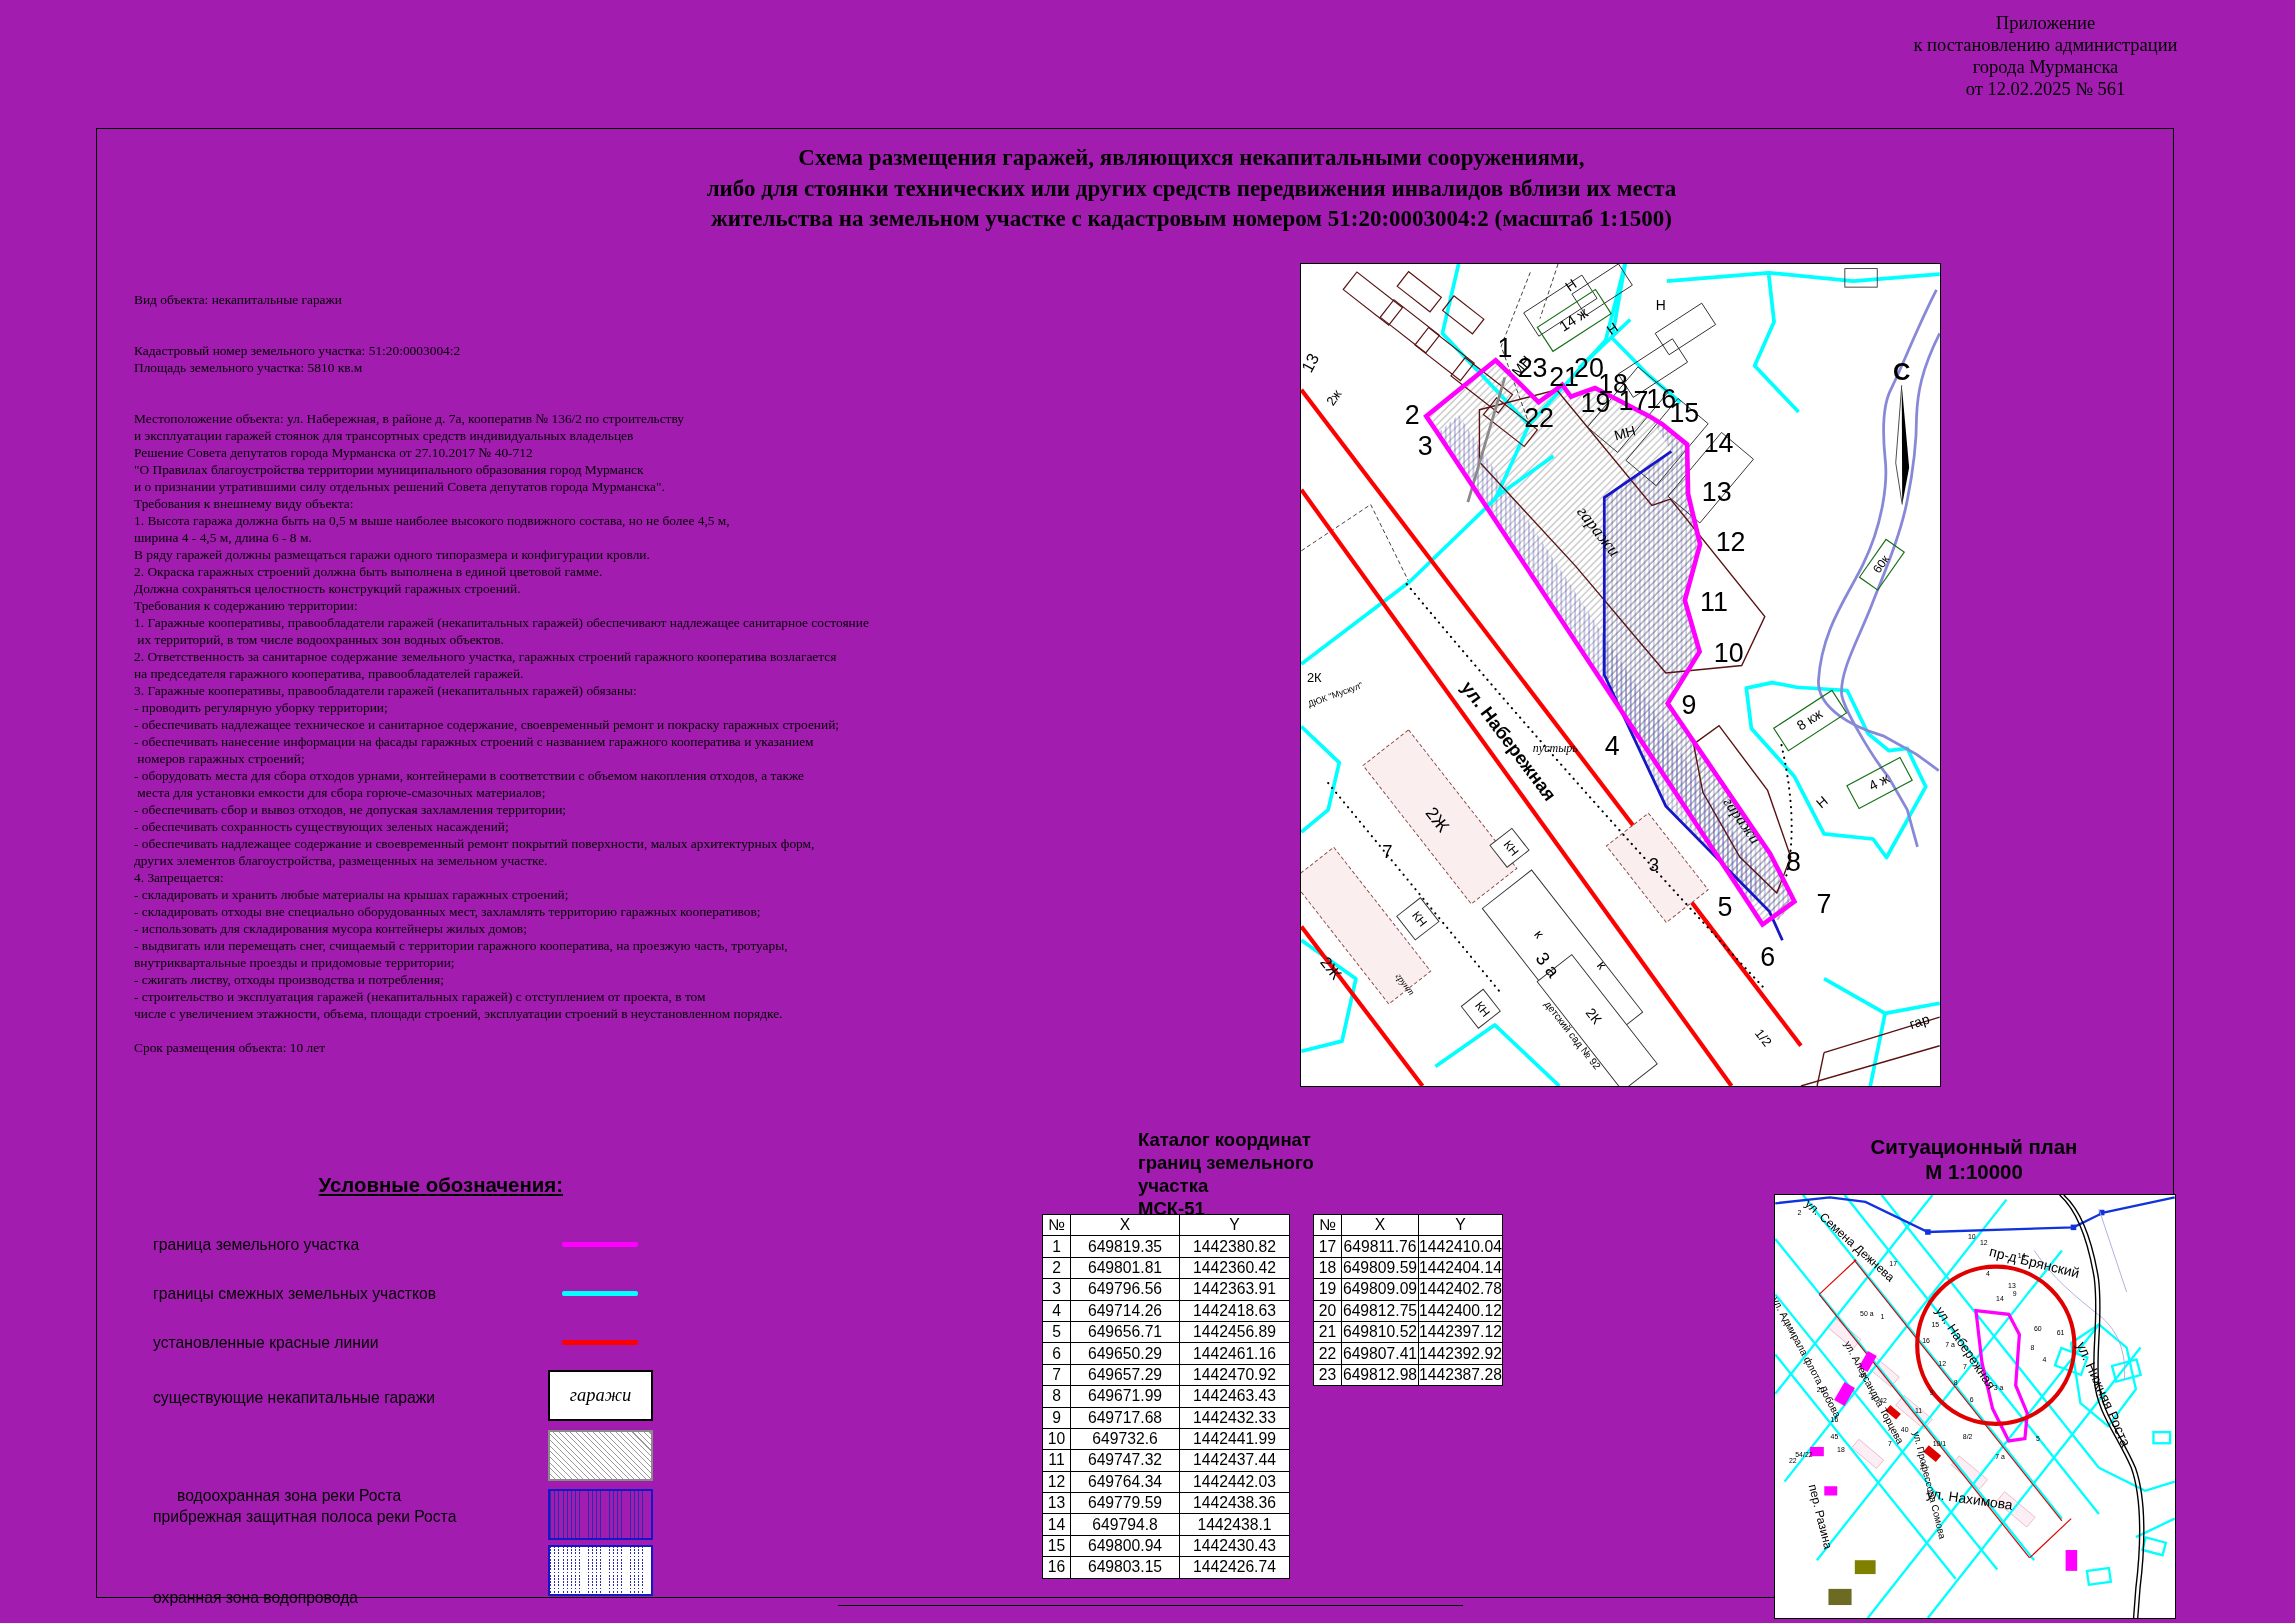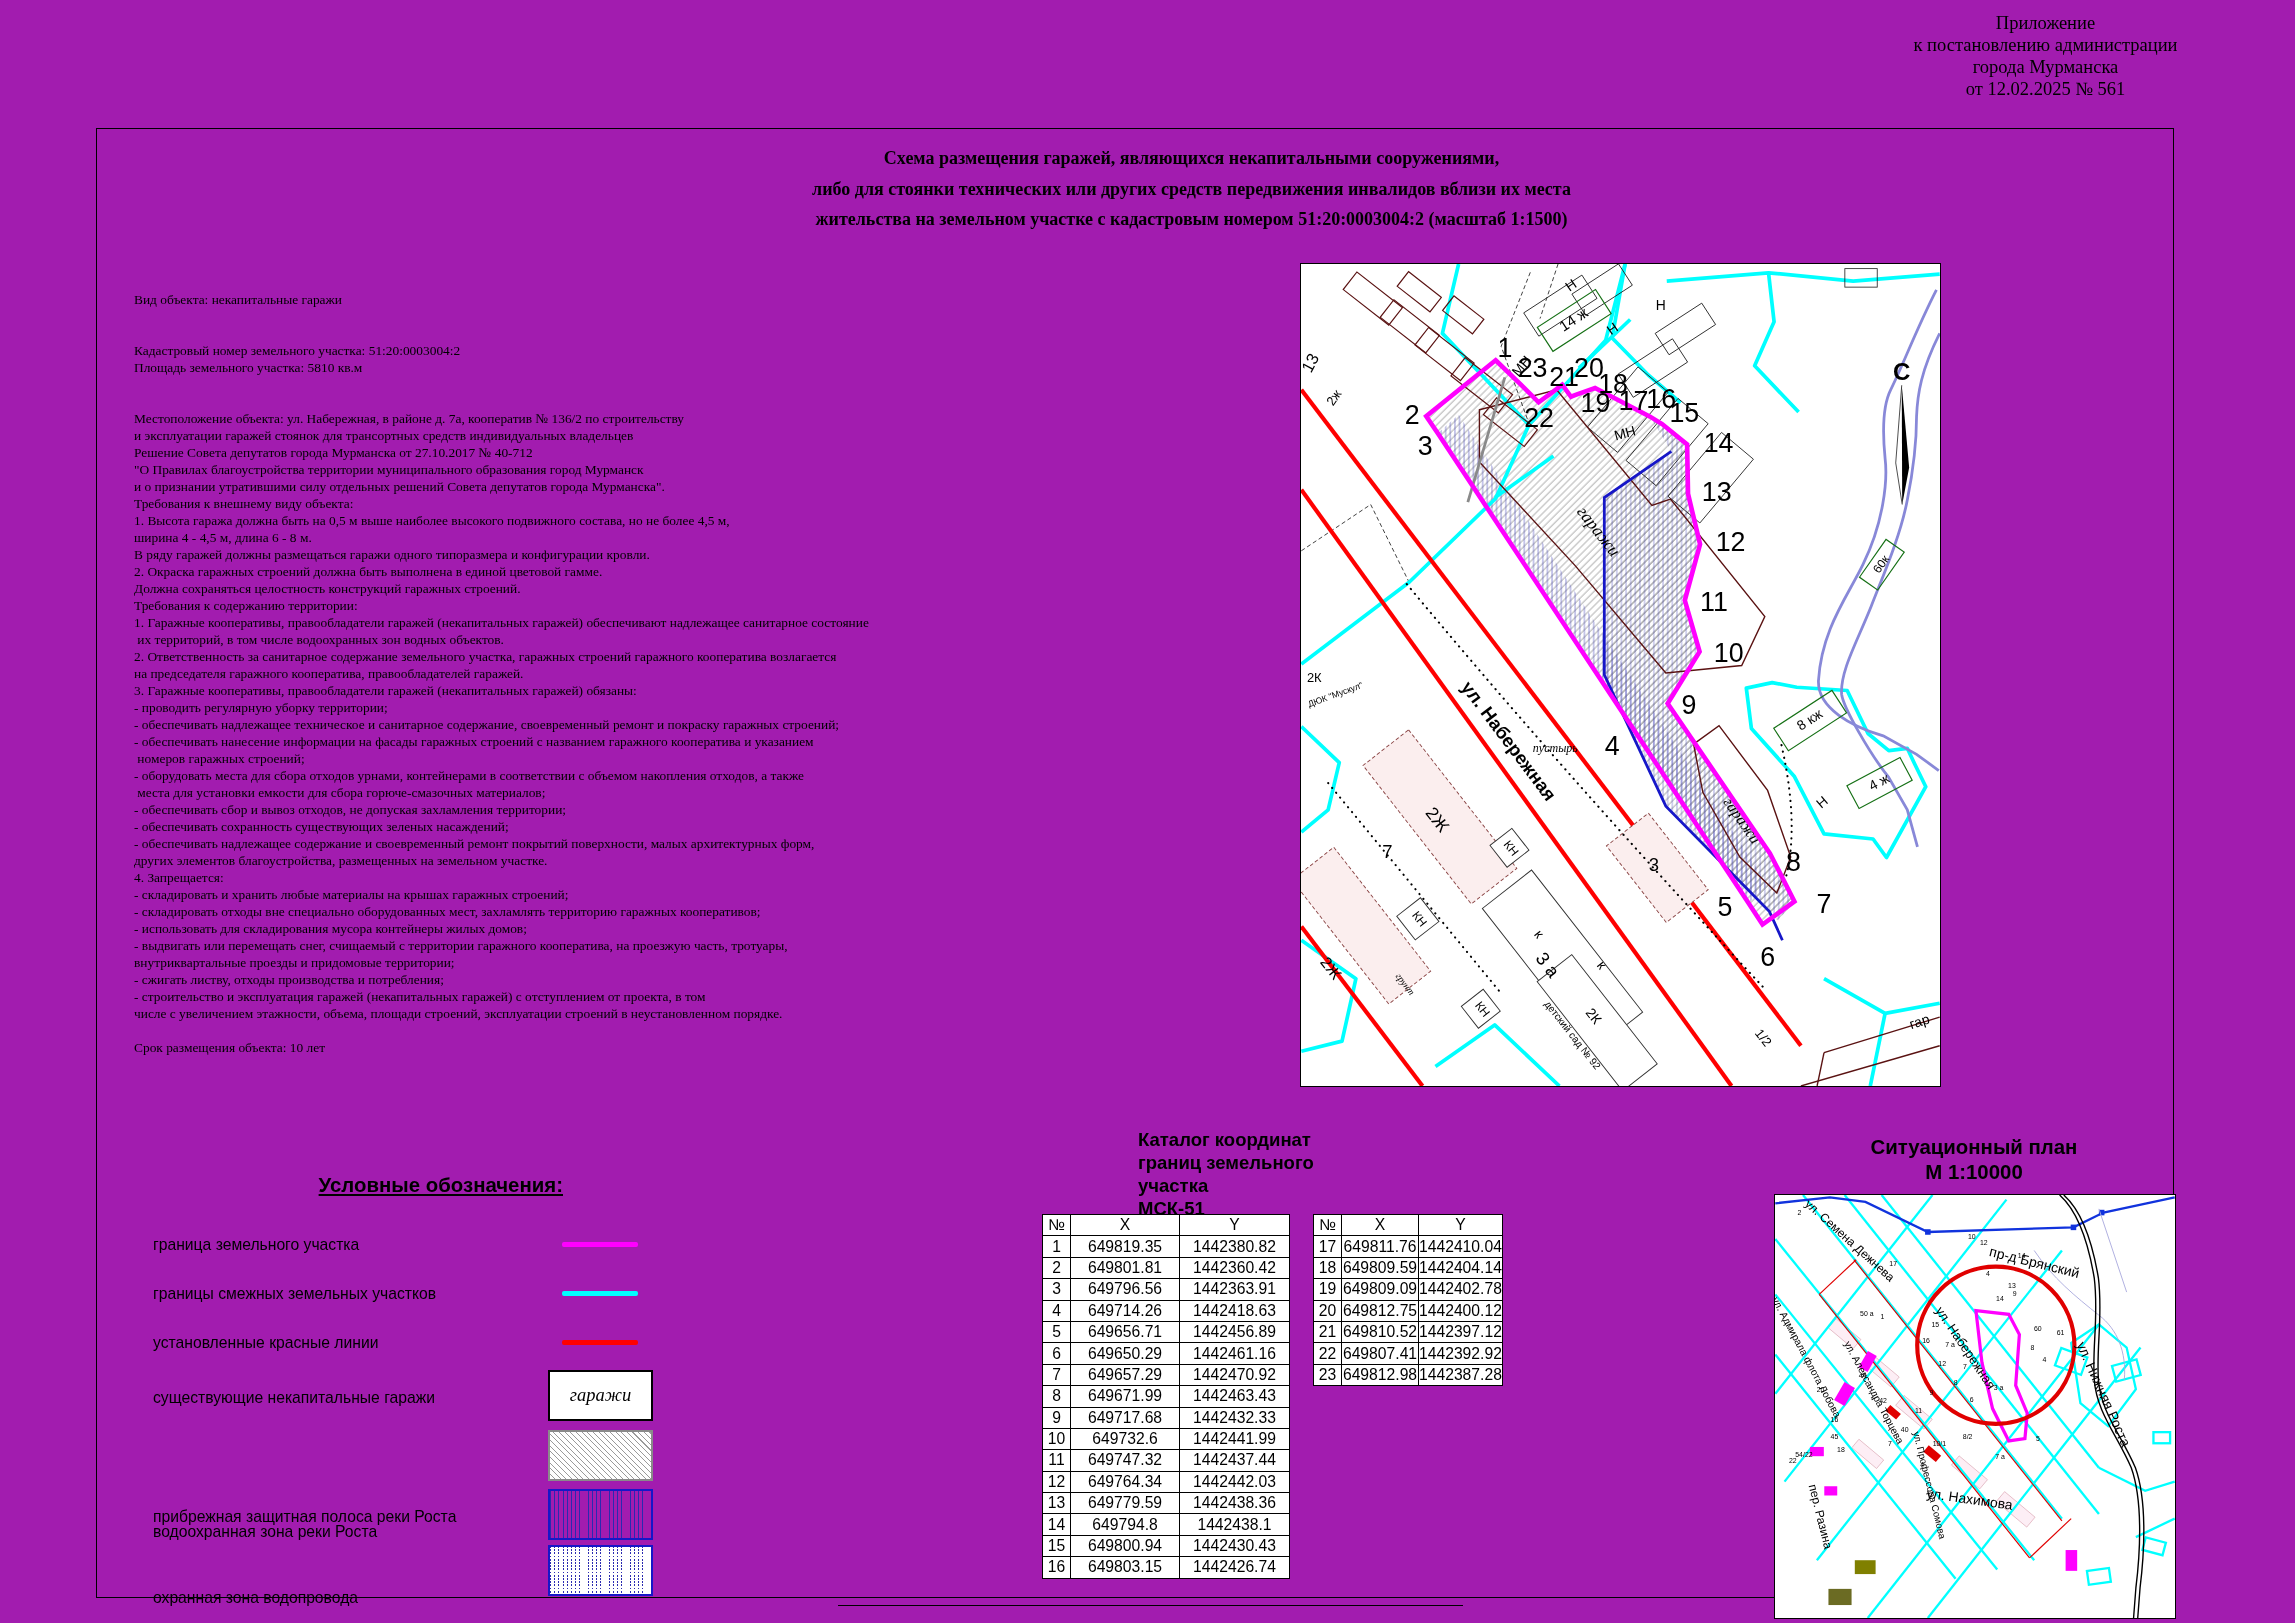--- a/index.html
+++ b/index.html
@@ -2,21 +2,21 @@
 <html style="font-size:7.4px"><head>
 <meta charset="utf-8">
 <style>
   html,body{margin:0;padding:0;background:#fff;}
   #page{position:relative;width:2295px;height:1623px;background:#a21caf;overflow:hidden;
         font-family:"Liberation Serif",serif;color:#000;}
   .abs{position:absolute;}
   #hdr{top:12px;left:1777px;width:537px;text-align:center;font-size:18.5px;line-height:22px;}
   #frame{left:96px;top:128px;width:2078px;height:1470px;border:1.4px solid #000;box-sizing:border-box;}
   #doc-title{left:208px;top:143px;width:1967px;text-align:center;font-weight:bold;
-             font-size:18px;line-height:30.5px;}
+             font-size:23px;line-height:30.5px;}
   #info{left:134px;top:291px;width:995px;font-size:13.4px;line-height:17px;white-space:pre-wrap;}
   #map-box{left:1300px;top:263px;width:639px;height:822px;border:1.4px solid #000;box-sizing:content-box;background:#fff;}
   #legend-title{left:193px;top:1174px;width:370px;text-align:right;font-family:"Liberation Sans",sans-serif;
                 font-weight:bold;font-size:20.4px;text-decoration:underline;}
   .leg-label{font-family:"Liberation Sans",sans-serif;font-size:15.7px;left:153px;width:398px;}
   .sw-line{left:562px;width:76px;height:4.6px;border-radius:1.9px;}
   .sw-box{left:548px;width:105px;height:51px;box-sizing:border-box;background:#fff;}
   .sw-garage{border:2.8px solid #000;display:flex;align-items:center;justify-content:center;
              font:italic 18.5px "Liberation Serif",serif;}
   .sw-wz{border:2.8px solid #8a8a8a;background:repeating-linear-gradient(45deg,#fff 0 3.2px,#9a9a9a 3.2px 4px);}
@@ -292,21 +292,21 @@
   <div class="abs sw-line" style="top:1291px;background:#00ffff;"></div>
 
   <div class="abs leg-label" style="top:1334px;">установленные красные линии</div>
   <div class="abs sw-line" style="top:1340px;background:#ff0000;"></div>
 
   <div class="abs leg-label" style="top:1389px;">существующие некапитальные гаражи</div>
   <div class="abs sw-box sw-garage" style="top:1370px;">
     <span>гаражи</span>
   </div>
 
-  <div class="abs leg-label" style="top:1523px;">водоохранная зона реки Роста</div>
+  <div class="abs leg-label" style="top:1487px;margin-left:24px;">водоохранная зона реки Роста</div>
   <div class="abs sw-box sw-wz" style="top:1430px;"></div>
 
   <div class="abs leg-label" style="top:1508px;">прибрежная защитная полоса реки Роста</div>
   <div class="abs sw-box sw-coast" style="top:1489px;"></div>
 
   <div class="abs leg-label" style="top:1565px;margin-top:24px;">охранная зона водопровода</div>
   <div class="abs sw-box sw-pipe" style="top:1545px;"></div>
 
   <div class="abs" id="catalog-title">
     <div>Каталог координат</div>

